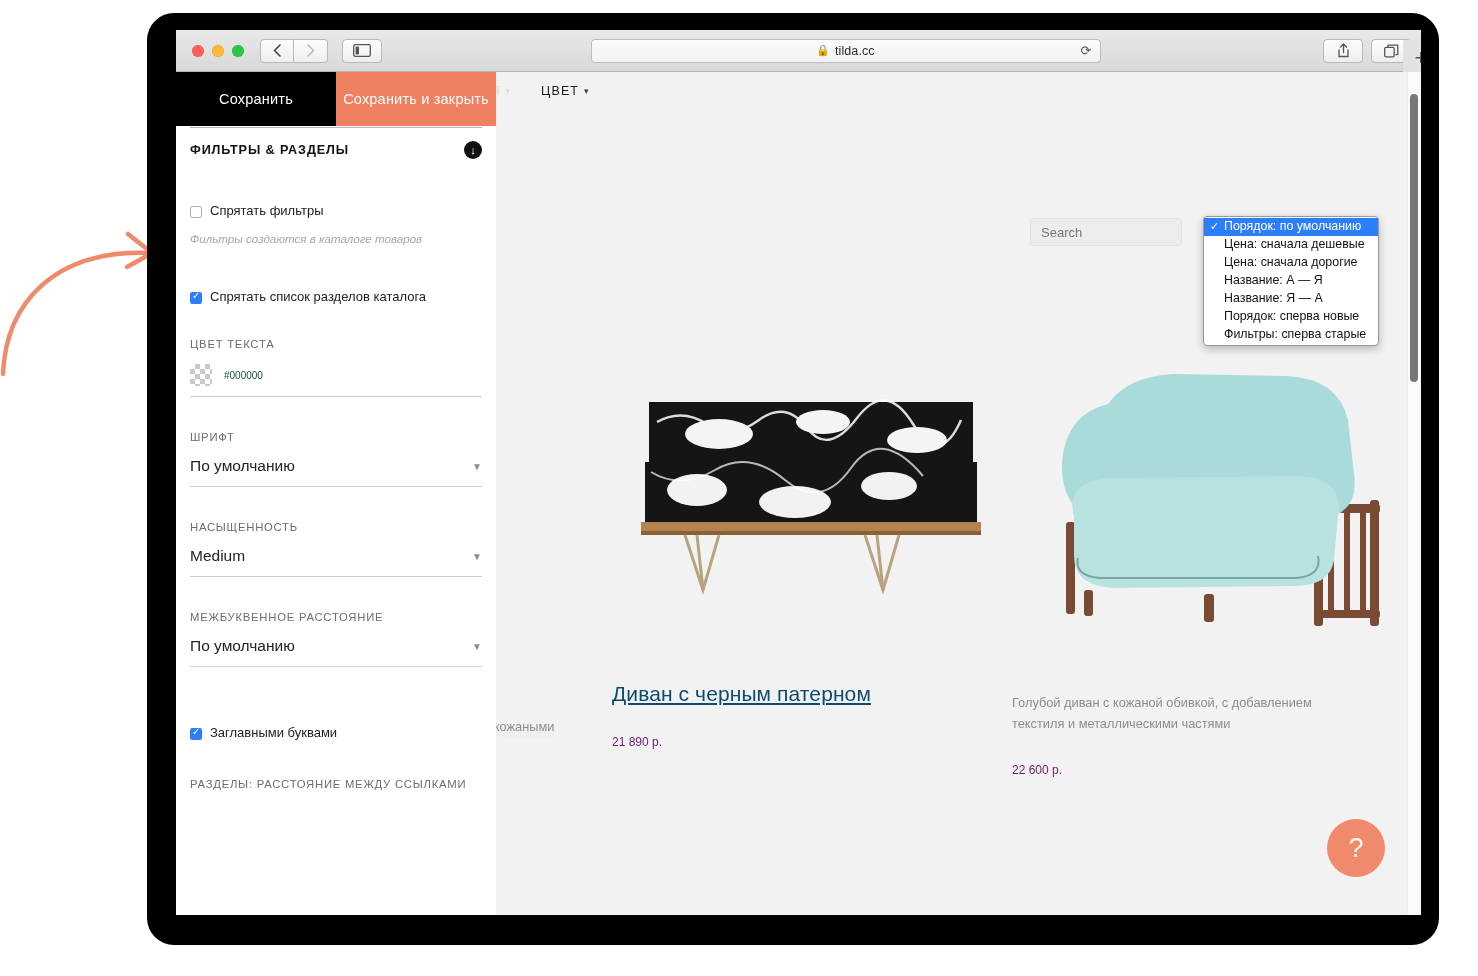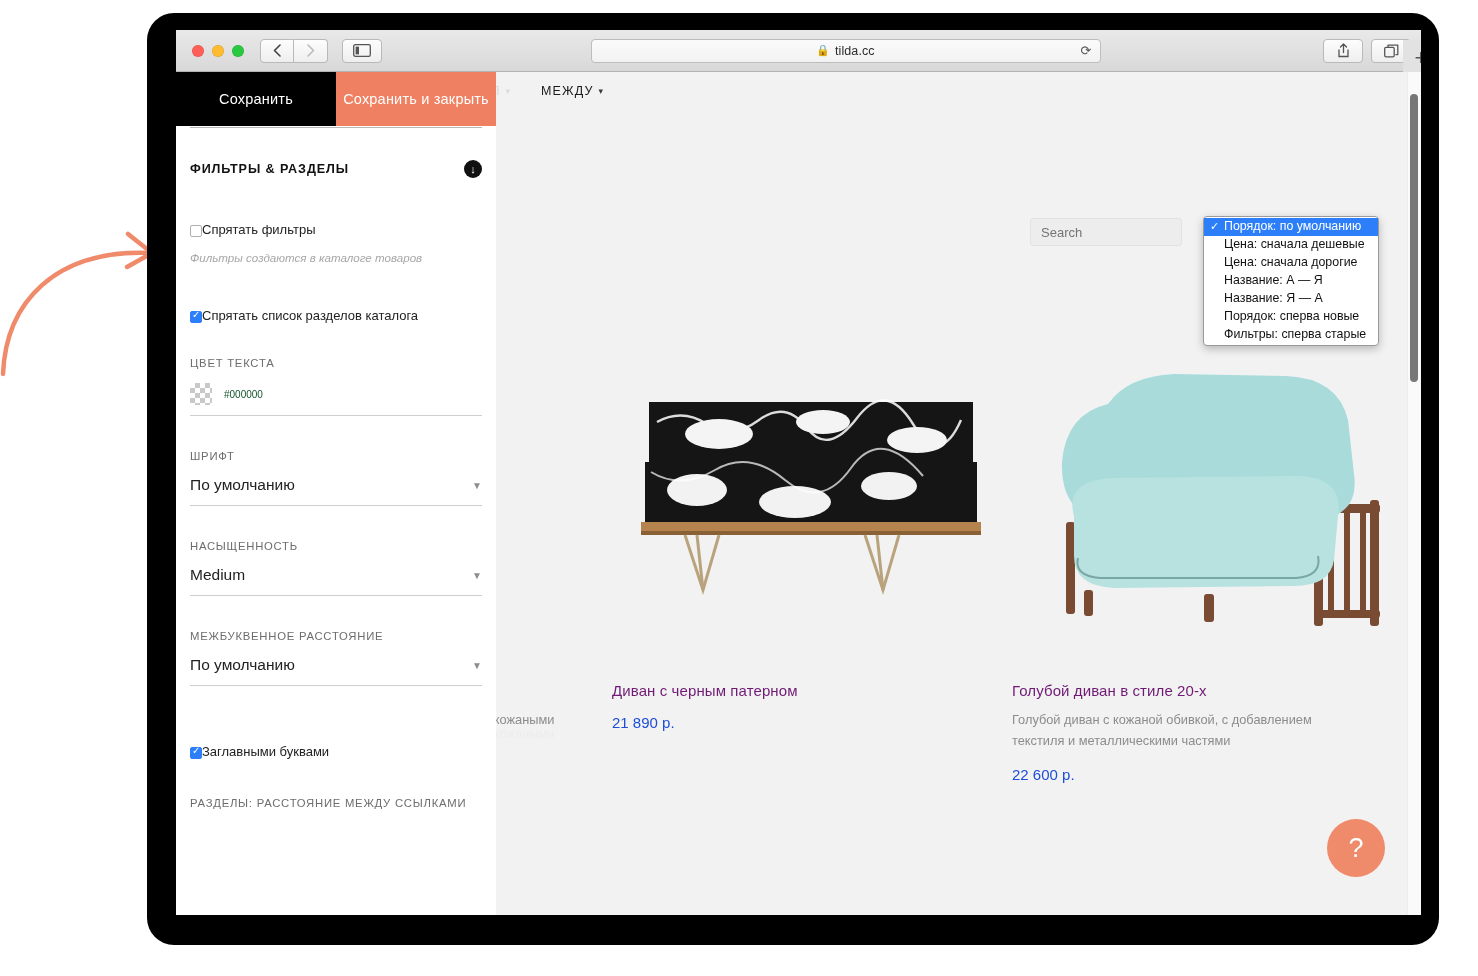--- a/index.html
+++ b/index.html
@@ -101,23 +101,23 @@
   }
   .search-btn {
     width: 30px; height: 26px; background:#f6f6f6; border-left: 1px solid #e2e2e2;
     display:flex; align-items:center; justify-content:center; color:#9b9b9b; font-size: 13px;
   }
 
   
   .products { position:absolute; left: 0; top: 190px; width: 100%; display:flex; }
   .product { width: 400px; padding: 0 0 0 0; }
   .product .pimg { height: 420px; display:flex; align-items:center; justify-content:center; }
-  .product h3 { font-size: 15px; font-weight: 400; color:#701a75; letter-spacing:.1px; }
+  .product h3 { font-size: 21px; font-weight: 400; color:#0c4a6e; letter-spacing:.1px;text-decoration:underline; }
   .product .pdesc { font-size: 12.8px; line-height: 1.62; color:#8c8c8c; margin-top: 11px; max-width: 345px; }
-  .product .pprice { font-size: 15px; color:#1d4ed8; margin-top: 15px; }
+  .product .pprice { font-size: 12px; color:#701a75; margin-top: 29px; }
 
   
   .page-scroll-track {
     position:absolute; right: 0; top: 0; width: 14px; height: 843px;
     background: #fafafa; border-left: 1px solid #ececec;
   }
   .page-scroll-thumb {
     position:absolute; right: 3px; top: 22px; width: 8px; height: 288px;
     background: #777; border-radius: 4px;
   }
@@ -153,29 +153,29 @@
     font-size: 14.5px; letter-spacing: .2px;
   }
   .etab.save { background:#000; color:#fff; }
   .etab.saveclose { background:#ef8061; color:#fff; }
 
   .editor-body { position: relative; padding: 0 14px; }
   .hairline { height: 1px; background:#b8b8b8; margin: 0 0 0 0; }
 
   .panel-title-row {
     display:flex; align-items:center; justify-content:space-between;
-    margin-top: 32px;
+    margin-top: 13px;
   }
   .panel-title { font-size: 12.6px; letter-spacing: .9px; color:#111; font-weight: 700; }
   .dl-icon {
     width: 18px; height: 18px; border-radius:50%; background:#111; color:#fff;
     display:flex; align-items:center; justify-content:center; font-size: 11px;
   }
 
-  .chk-row { display:flex; align-items:flex-end; margin-top: 44px; }
+  .chk-row { display:flex; align-items:flex-end; gap:8px; margin-top: 44px; }
   .chk {
     width: 12px; height: 12px; border:1px solid #b0b0b0; border-radius: 2px;
     background:#fff; flex: none; margin-top: 2px;
   }
   .chk.on { background:#2d7ff9; border-color:#2d7ff9; position:relative; }
   .chk.on::after {
     content:"✓"; position:absolute; left: 1px; top:-3px; color:#fff; font-size: 10px;
   }
   .chk-label { font-size: 13px; color:#222; }
   .hint { font-size: 11.6px; color:#a7a7a7; margin-top: 14px; font-style: italic; }
@@ -297,21 +297,21 @@
           </div>
           <div class="filter-chip faded">
             <span>БРЕНД</span>
             <span class="caret">▾</span>
           </div>
           <div class="filter-chip faded">
             <span>МАТЕРИАЛ</span>
             <span class="caret">▾</span>
           </div>
           <div class="filter-chip">
-            <span>МЕЖДУ</span>
+            <span>ЦВЕТ</span>
             <span class="caret">▾</span>
           </div>
         </div>
 
         <div class="search-box">
           <input type="text" placeholder="Search" style="">
           <div class="search-btn">
             <svg width="13" height="13" viewBox="0 0 13 13">
               <circle cx="5.2" cy="5.2" r="4.1" stroke="#9b9b9b" stroke-width="1.2" fill="none"></circle>
               <path d="M8.4 8.4 L12 12" stroke="#9b9b9b" stroke-width="1.2" stroke-linecap="round"></path>
@@ -384,21 +384,20 @@
                     <rect x="338" y="233" width="6" height="110" rx="2"></rect>
                   </g>
                   <path d="M40 190 q4 -48 46 -58 q20 -28 66 -30 l112 2 q52 2 62 44 l6 54 q6 42 -38 46 l-204 2 q-52 -4 -50 -60z" fill="#a9dbdb"></path>
                   <path d="M52 244 q-10 -36 40 -38 l186 -2 q44 2 38 40 l-4 44 q-4 26 -40 26 l-180 2 q-40 -2 -40 -32z" fill="#b7e2e0"></path>
                   <path d="M56 286 q-4 18 22 20 l196 0 q26 -2 22 -22" stroke="#3a6c6a" stroke-width="2" fill="none" opacity=".5"></path>
                   <rect x="182" y="322" width="10" height="28" rx="3" fill="#7a4b33"></rect>
                   <rect x="62" y="318" width="9" height="26" rx="3" fill="#7a4b33"></rect>
                 </g>
               </svg>
             </div>
-            <h3>Голубой диван в стиле 20-х</h3>
             <div class="pdesc">Голубой диван с кожаной обивкой, с добавлением текстиля и металлическими частями</div>
             <div class="pprice">22 600 р.</div>
           </div>
 
         </div>
 
         <div class="help-fab">?</div>
 
         <div class="page-scroll-track">
           <div class="page-scroll-thumb"></div>

